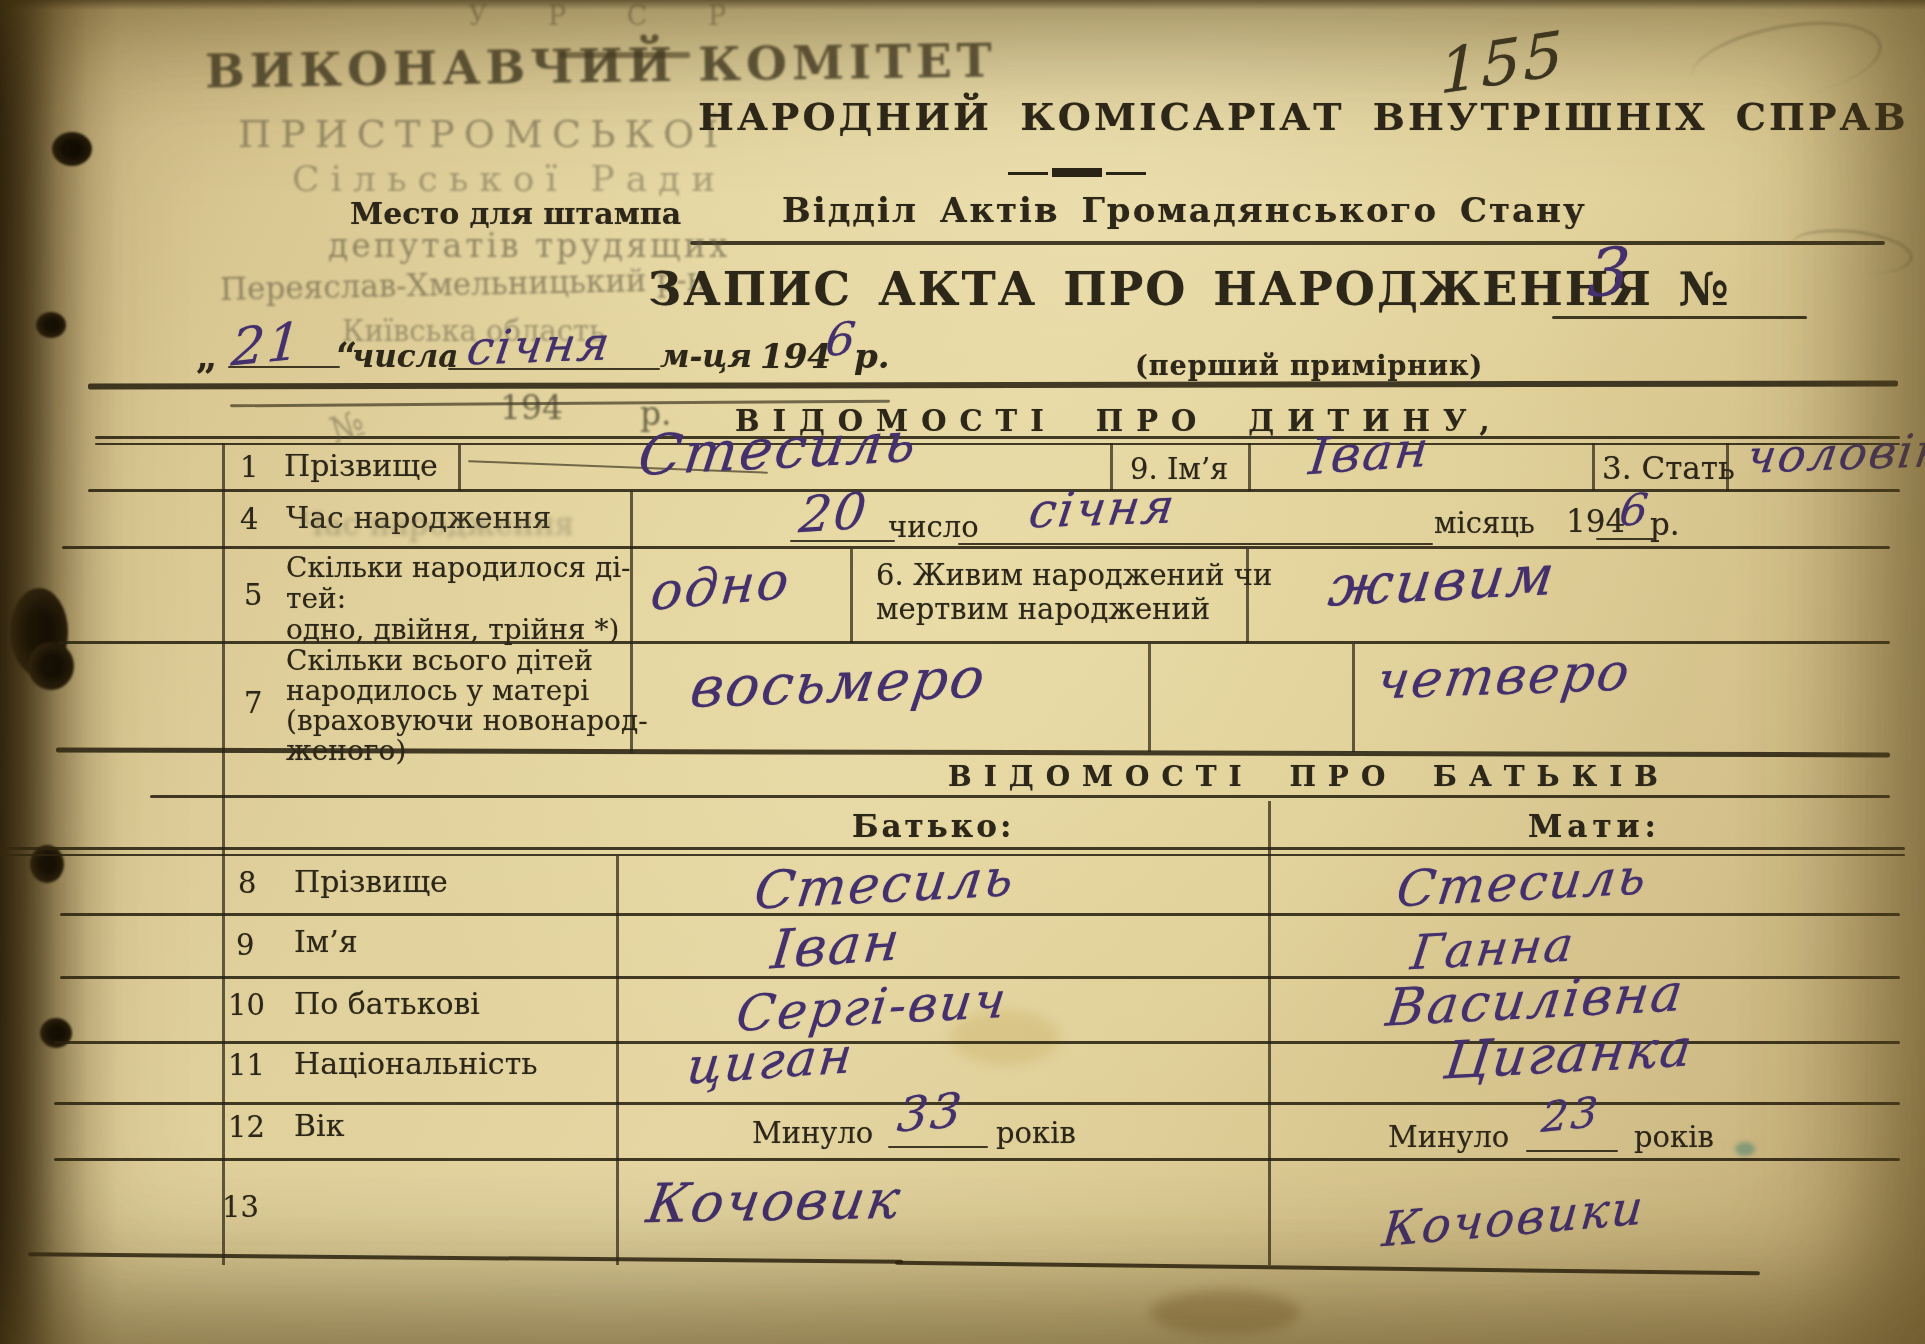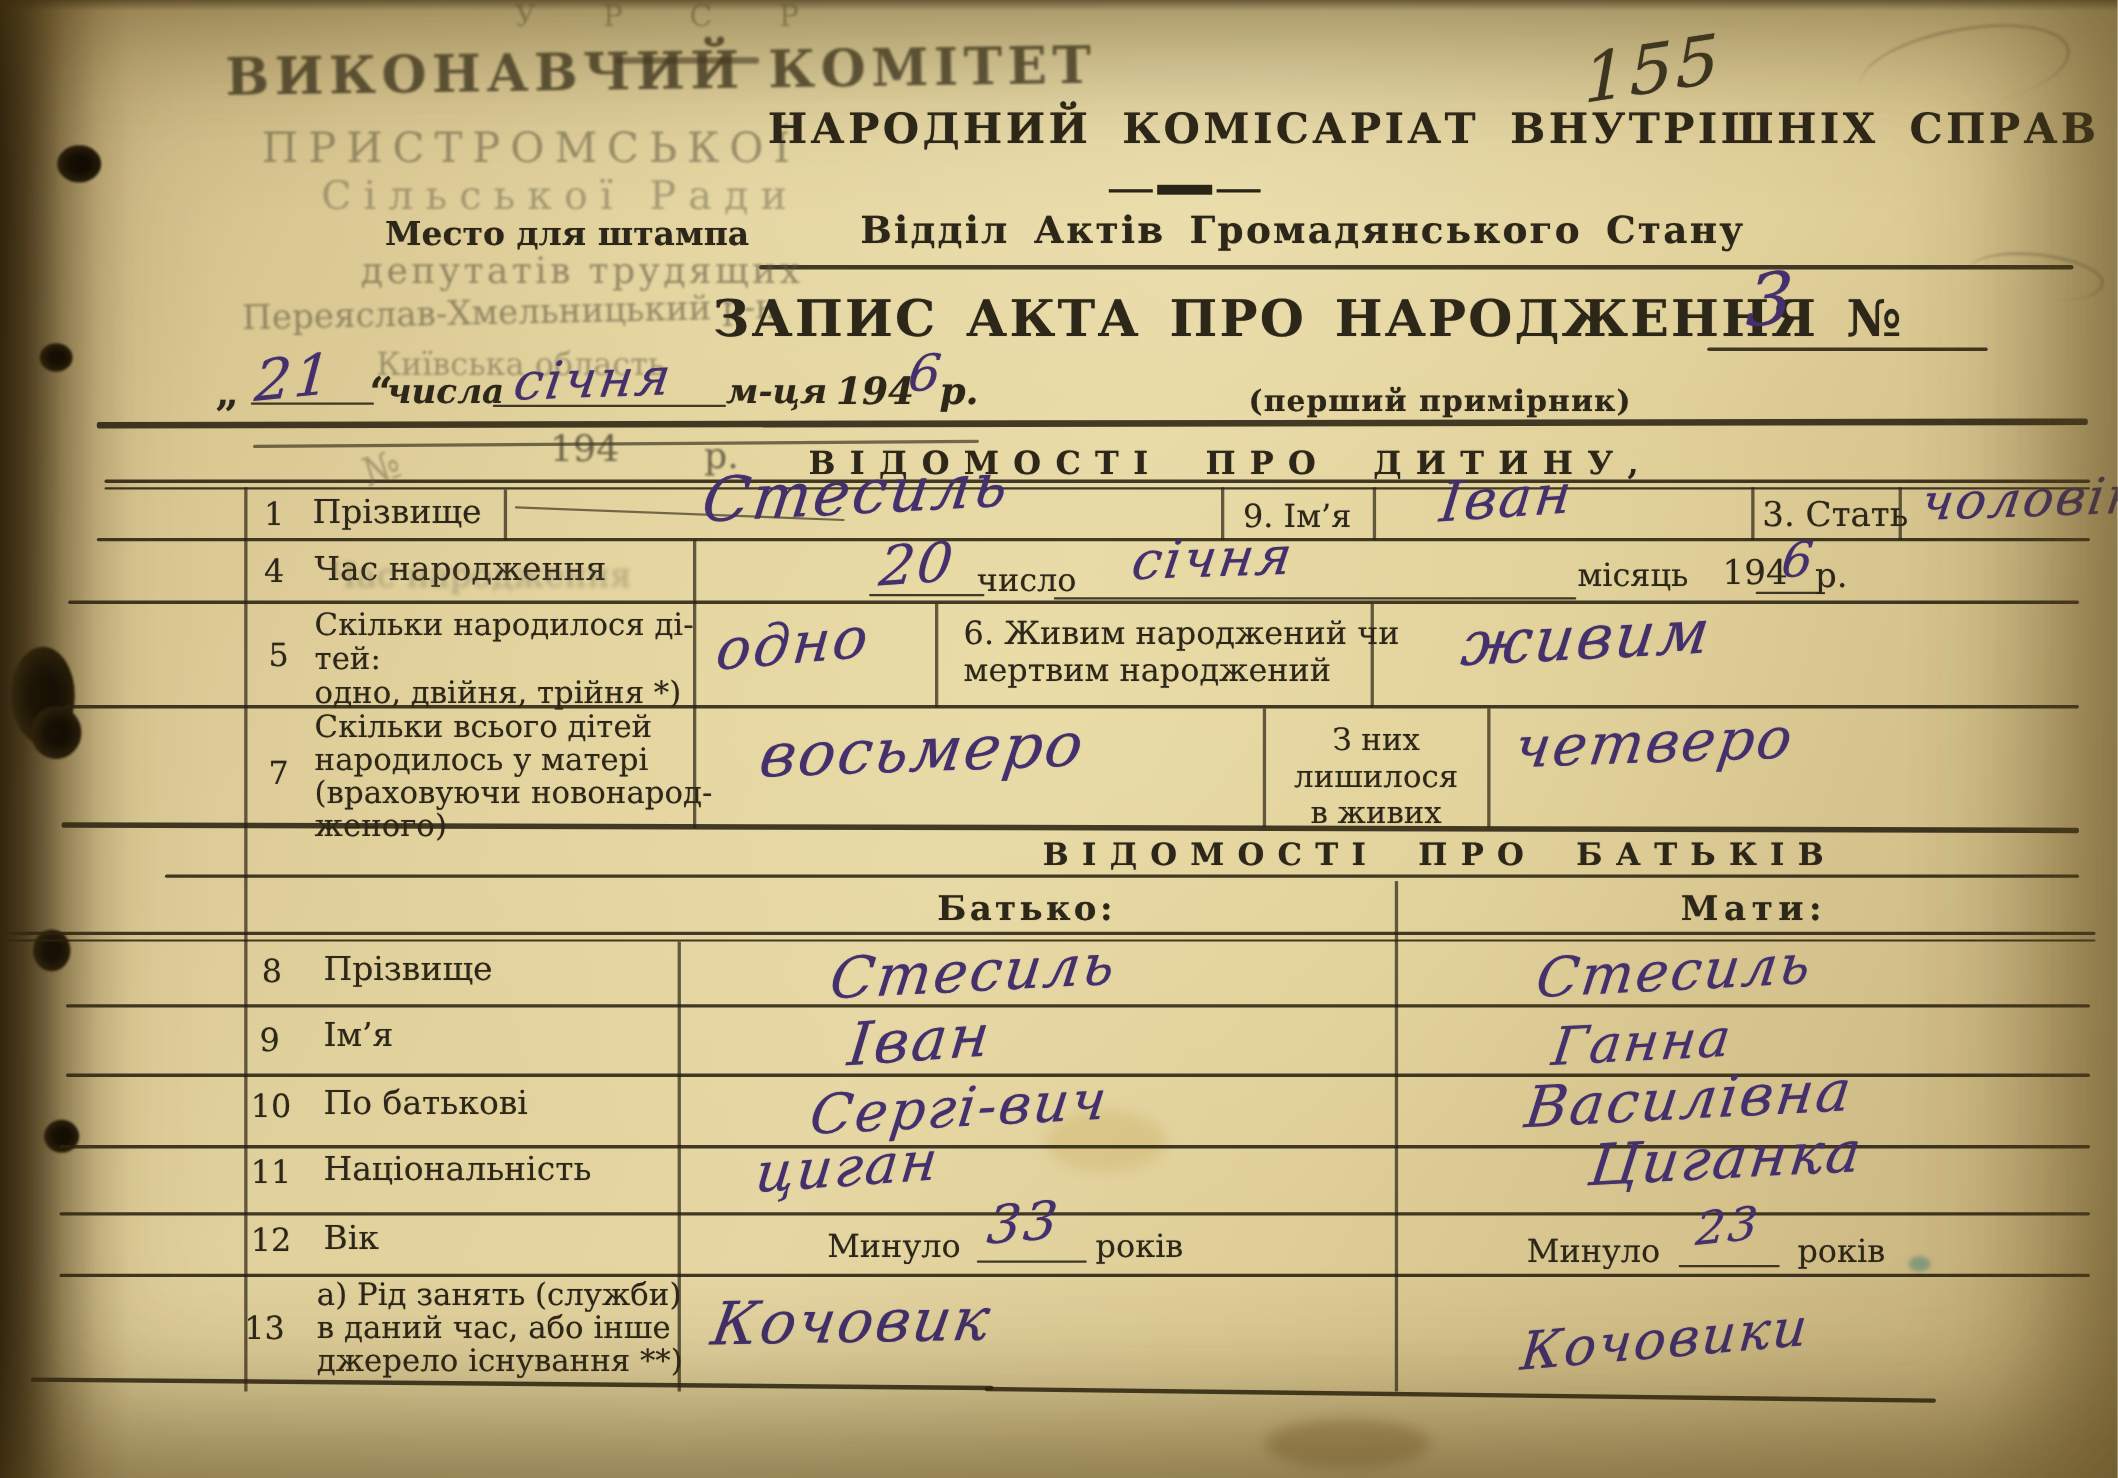--- a/index.html
+++ b/index.html
@@ -155,23 +155,20 @@
   <div class="p ml" style="left:876px;top:558px;font-size:29px;line-height:34px;">6. Живим народжений чи
 мертвим народжений</div>
   <div class="hw" style="left:1330px;top:548px;font-size:56px;transform:skewX(-10deg) rotate(-3deg);">живим</div>
 
   <div class="p" style="left:244px;top:686px;font-size:29px;">7</div>
   <div class="p ml" style="left:286px;top:646px;font-size:28px;line-height:30px;">Скільки всього дітей
 народилось у матері
 (враховуючи новонарод-
 женого)</div>
   <div class="hw" style="left:692px;top:650px;font-size:56px;transform:skewX(-10deg) rotate(-2deg);">восьмеро</div>
-  <div class="p ml" style="left:1158px;top:656px;width:186px;font-size:28px;line-height:33px;text-align:center;">З них
-лишилося
-в живих</div>
   <div class="hw" style="left:1378px;top:646px;font-size:52px;transform:skewX(-10deg) rotate(-2deg);">четверо</div>
 
   <div class="p b" style="left:948px;top:760px;font-size:28px;letter-spacing:12px;word-spacing:14px;">ВІДОМОСТІ ПРО БАТЬКІВ</div>
   <div class="p b" style="left:852px;top:808px;font-size:31px;letter-spacing:3px;">Батько:</div>
   <div class="p b" style="left:1528px;top:808px;font-size:31px;letter-spacing:5px;">Мати:</div>
 
   <div class="p" style="left:238px;top:866px;font-size:29px;">8</div>
   <div class="p" style="left:294px;top:864px;font-size:30px;">Прізвище</div>
   <div class="hw" style="left:756px;top:854px;font-size:52px;transform:skewX(-10deg) rotate(-3deg);">Стесиль</div>
   <div class="hw" style="left:1398px;top:854px;font-size:50px;transform:skewX(-10deg) rotate(-3deg);">Стесиль</div>
@@ -194,20 +191,17 @@
   <div class="p" style="left:228px;top:1110px;font-size:29px;">12</div>
   <div class="p" style="left:294px;top:1108px;font-size:30px;">Вік</div>
   <div class="p" style="left:752px;top:1116px;font-size:29px;">Минуло</div>
   <div class="hw" style="left:898px;top:1084px;font-size:48px;transform:skewX(-10deg) rotate(-5deg);">33</div>
   <div class="p" style="left:996px;top:1116px;font-size:29px;">років</div>
   <div class="p" style="left:1388px;top:1120px;font-size:29px;">Минуло</div>
   <div class="hw" style="left:1542px;top:1090px;font-size:42px;transform:skewX(-10deg) rotate(-6deg);">23</div>
   <div class="p" style="left:1634px;top:1120px;font-size:29px;">років</div>
 
   <div class="p" style="left:222px;top:1190px;font-size:29px;">13</div>
-  <div class="p ml" style="left:288px;top:1162px;font-size:28px;line-height:30px;">а) Рід занять (служби)
-в даний час, або інше
-джерело існування **)</div>
   <div class="hw" style="left:648px;top:1170px;font-size:54px;transform:skewX(-10deg) rotate(-1deg);">Кочовик</div>
   <div class="hw" style="left:1384px;top:1190px;font-size:48px;transform:skewX(-10deg) rotate(-5deg);">Кочовики</div>
 
   <div id="vignette"></div>
 </div>
 
 </body></html>

